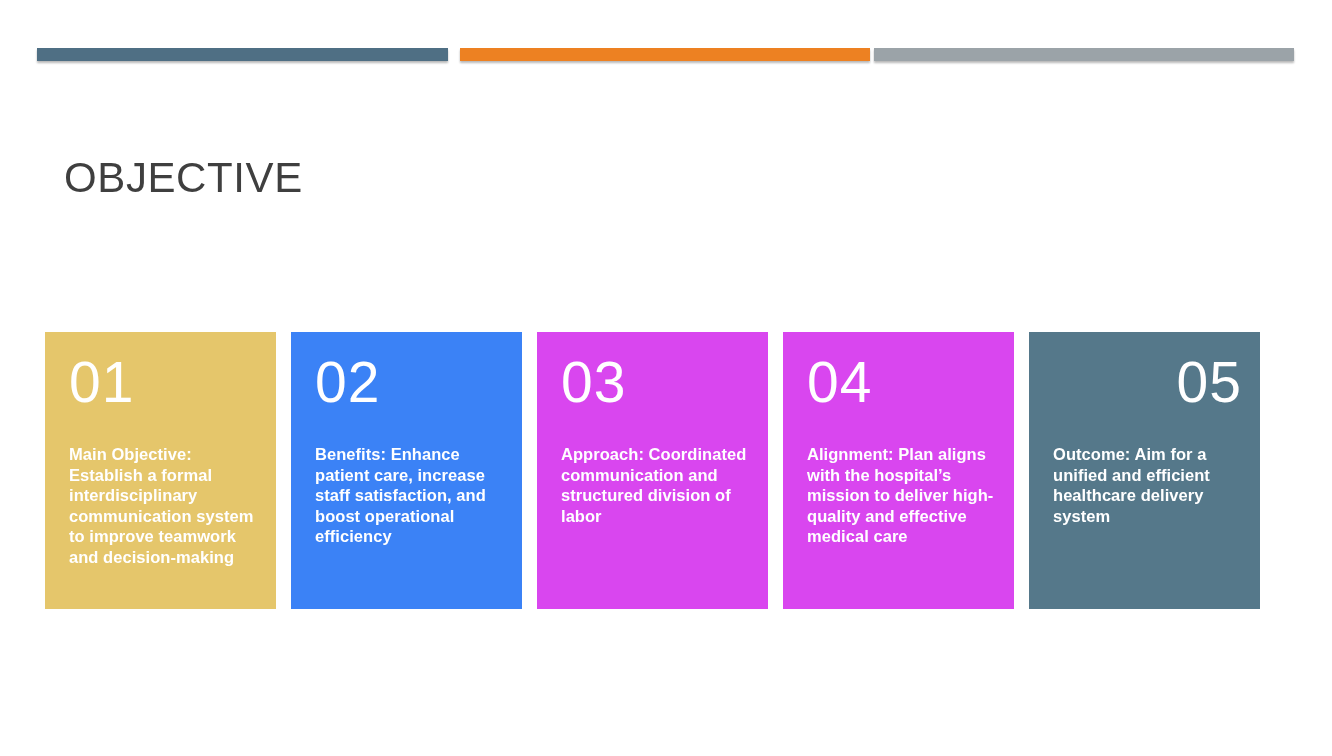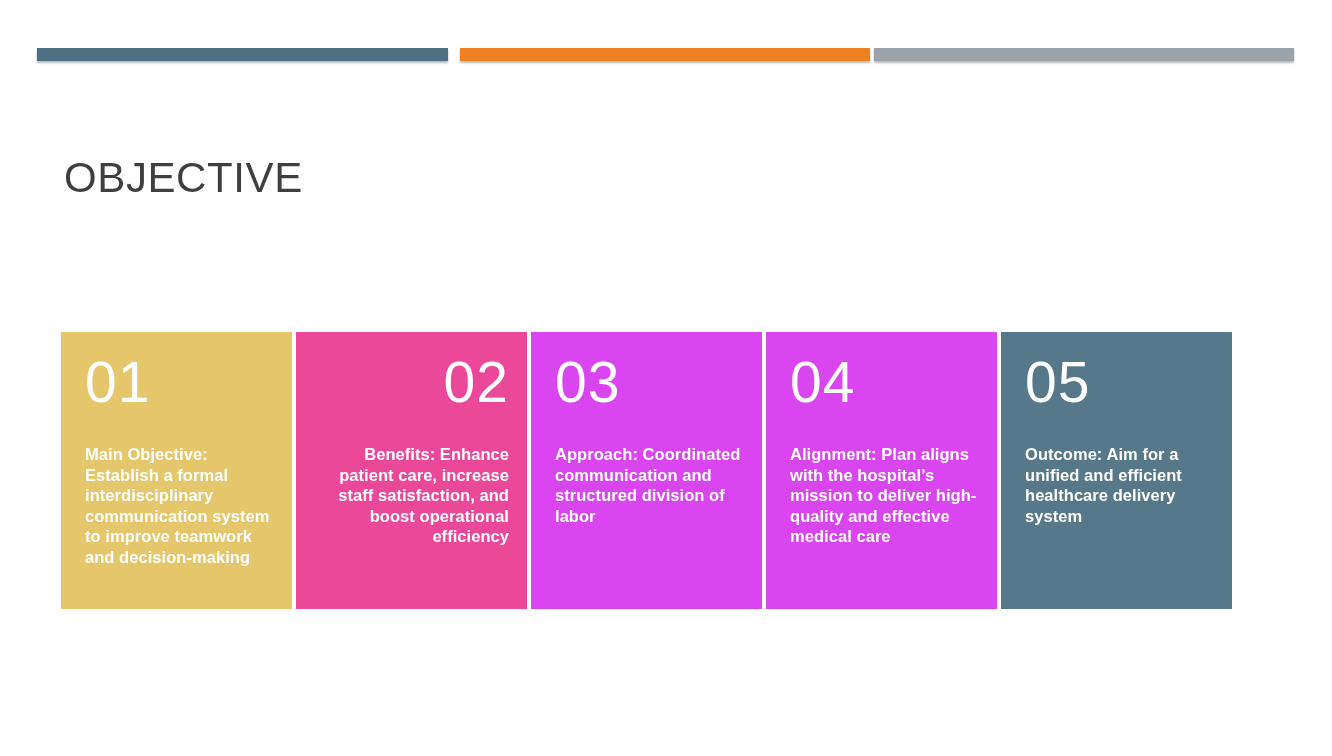--- a/index.html
+++ b/index.html
@@ -59,26 +59,26 @@
     letter-spacing: 0.6px;
     color: #3f3f3f;
     line-height: 1.1;
     white-space: nowrap;
     font-stretch: expanded;
   }
 
   
   .cards {
     position: absolute;
-    left: 61px;
+    left: 45px;
     top: 332px;
     width: 1220px;
     height: 277px;
     display: flex;
-    gap: 4px;
+    gap: 15px;
   }
   .card {
     position: relative;
     width: 231px;
     height: 277px;
     box-sizing: border-box;
     padding: 22px 18px 12px 24px;
     display: flex;
     flex-direction: column;
     overflow: hidden;
@@ -115,35 +115,35 @@
 
   <div class="slide-title" style="color: rgb(63, 63, 63);">OBJECTIVE</div>
 
   <div class="cards">
 
     <div class="card" style="background: rgb(229, 198, 107);">
       <div class="card-number">01</div>
       <div class="card-text">Main Objective: Establish a formal interdisciplinary communication system to improve teamwork and decision-making</div>
     </div>
 
-    <div class="card" style="background: #ec4899; text-align: right;">
+    <div class="card" style="background: #3b82f6;">
       <div class="card-number">02</div>
       <div class="card-text">Benefits: Enhance patient care, increase staff satisfaction, and boost operational efficiency</div>
     </div>
 
     <div class="card" style="background: #d946ef;">
       <div class="card-number">03</div>
       <div class="card-text">Approach: Coordinated communication and structured division of labor</div>
     </div>
 
     <div class="card" style="background: #d946ef;">
       <div class="card-number">04</div>
       <div class="card-text">Alignment: Plan aligns with the hospital’s mission to deliver high-quality and effective medical care</div>
     </div>
 
-    <div class="card" style="background: rgb(85, 120, 138);">
+    <div class="card" style="background: rgb(85, 120, 138); align-items: flex-end;">
       <div class="card-number">05</div>
       <div class="card-text">Outcome: Aim for a unified and efficient healthcare delivery system</div>
     </div>
 
   </div>
 
 </div>
 
 </body></html>

